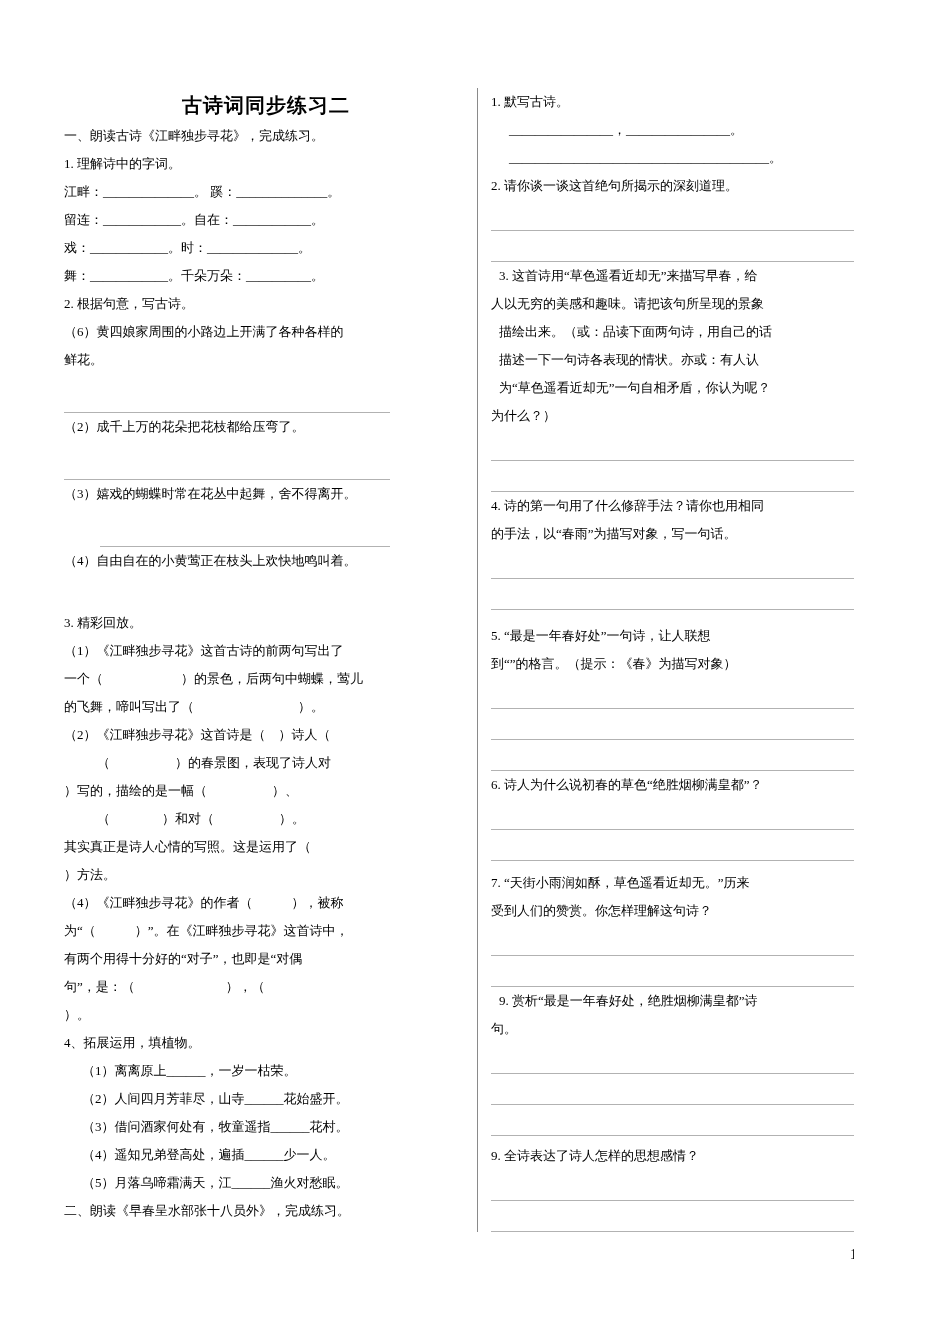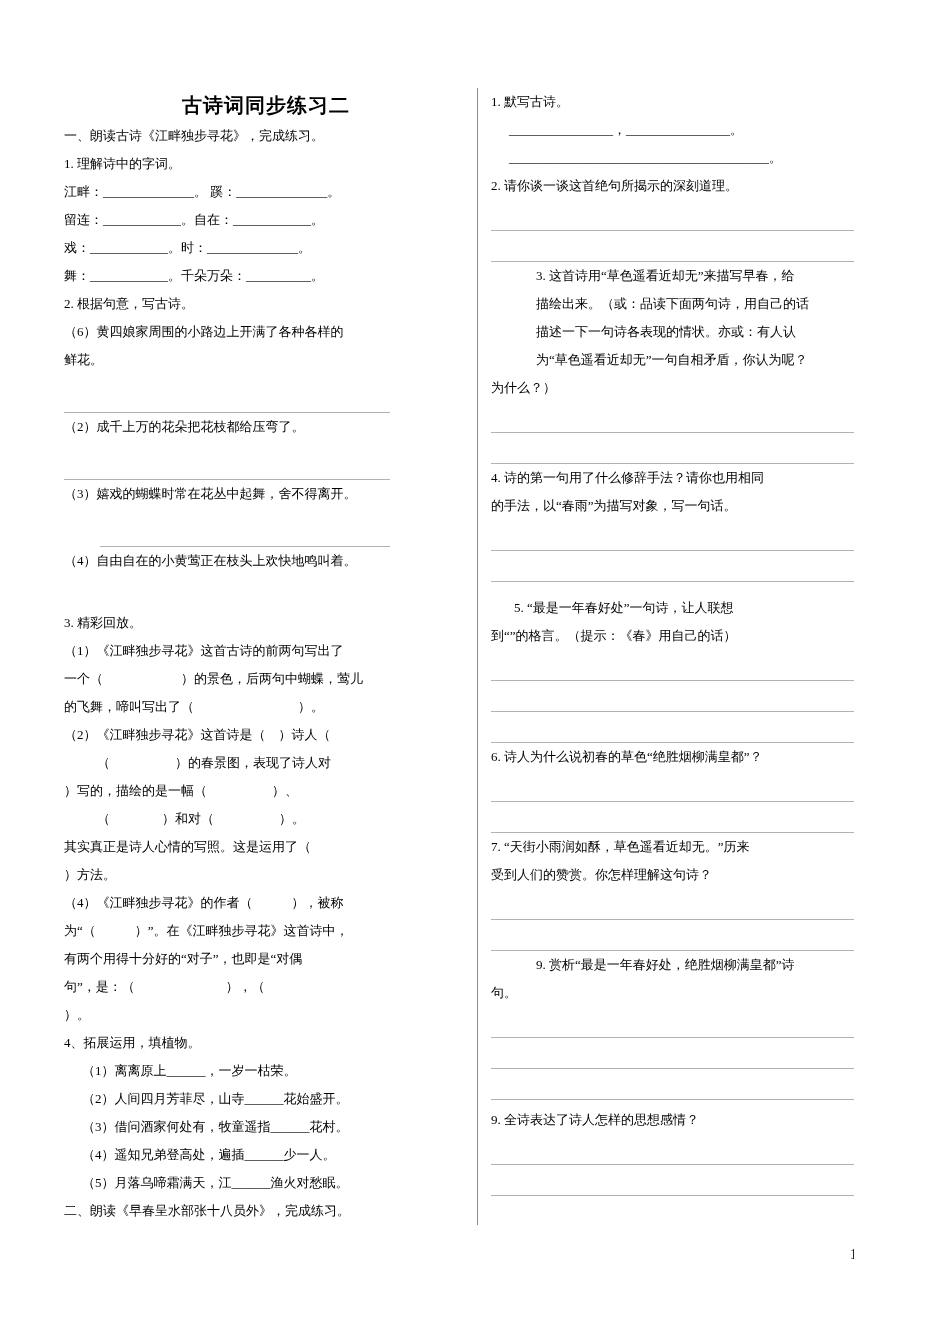--- a/index.html
+++ b/index.html
@@ -29,25 +29,25 @@
   
   .al { border-bottom: 1px solid #b2b2b2; }
   .col.left  .al { height: 38px; width: 326px; }
   .col.left  .al.ind { margin-left: 36px; width: 290px; }
   .col.right .al { height: 30px; width: 394px; }
 
   .sp { height: 34px; }
 
   .ind36 { padding-left: 33px; }
   .ind18 { padding-left: 18px; }
-  .ind8  { padding-left: 8px; margin-left: 37px; }
+  .ind8  { padding-left: 8px; }
   .ctr   { text-align: left; }
-  .mt12  { margin-top: 12px; margin-left: 23px; }
+  .mt12  { margin-top: 12px; }
   .mt20  { }
-  .mt8   { }
+  .mt8   { margin-top: 8px; }
   .mt6   { margin-top: 6px; }
 
   .page-number {
     position: absolute; top: 1246px; left: 850px;
     font-size: 14px; line-height: 18px;
   }
 </style>
 </head>
 <body>
 
@@ -99,32 +99,33 @@
     <div class="divider"></div>
 
     <div class="col right">
       <p class="ln">1. 默写古诗。</p>
       <p class="ln ind18">________________，________________。</p>
       <p class="ln ind18">________________________________________。</p>
       <p class="ln">2. 请你谈一谈这首绝句所揭示的深刻道理。</p>
       <div class="al"></div>
       <div class="al"></div>
       <p class="ln ind8">3. 这首诗用“草色遥看近却无”来描写早春，给</p>
+      <p class="ln">人以无穷的美感和趣味。请把该句所呈现的景象</p>
       <p class="ln ind8">描绘出来。（或：品读下面两句诗，用自己的话</p>
       <p class="ln ind8">描述一下一句诗各表现的情状。亦或：有人认</p>
       <p class="ln ind8">为“草色遥看近却无”一句自相矛盾，你认为呢？</p>
       <p class="ln ctr">为什么？）</p>
       <div class="al"></div>
       <div class="al"></div>
       <p class="ln">4. 诗的第一句用了什么修辞手法？请你也用相同</p>
       <p class="ln">的手法，以“春雨”为描写对象，写一句话。</p>
       <div class="al"></div>
       <div class="al"></div>
       <p class="ln mt12">5. “最是一年春好处”一句诗，让人联想</p>
-      <p class="ln">到“”的格言。（提示：《春》用自己的话）</p>
+      <p class="ln">到“”的格言。（提示：《春》为描写对象）</p>
       <div class="al"></div>
       <div class="al"></div>
       <div class="al"></div>
       <p class="ln mt20">6. 诗人为什么说初春的草色“绝胜烟柳满皇都”？</p>
       <div class="al"></div>
       <div class="al"></div>
       <p class="ln mt8">7. “天街小雨润如酥，草色遥看近却无。”历来</p>
       <p class="ln">受到人们的赞赏。你怎样理解这句诗？</p>
       <div class="al"></div>
       <div class="al"></div>

